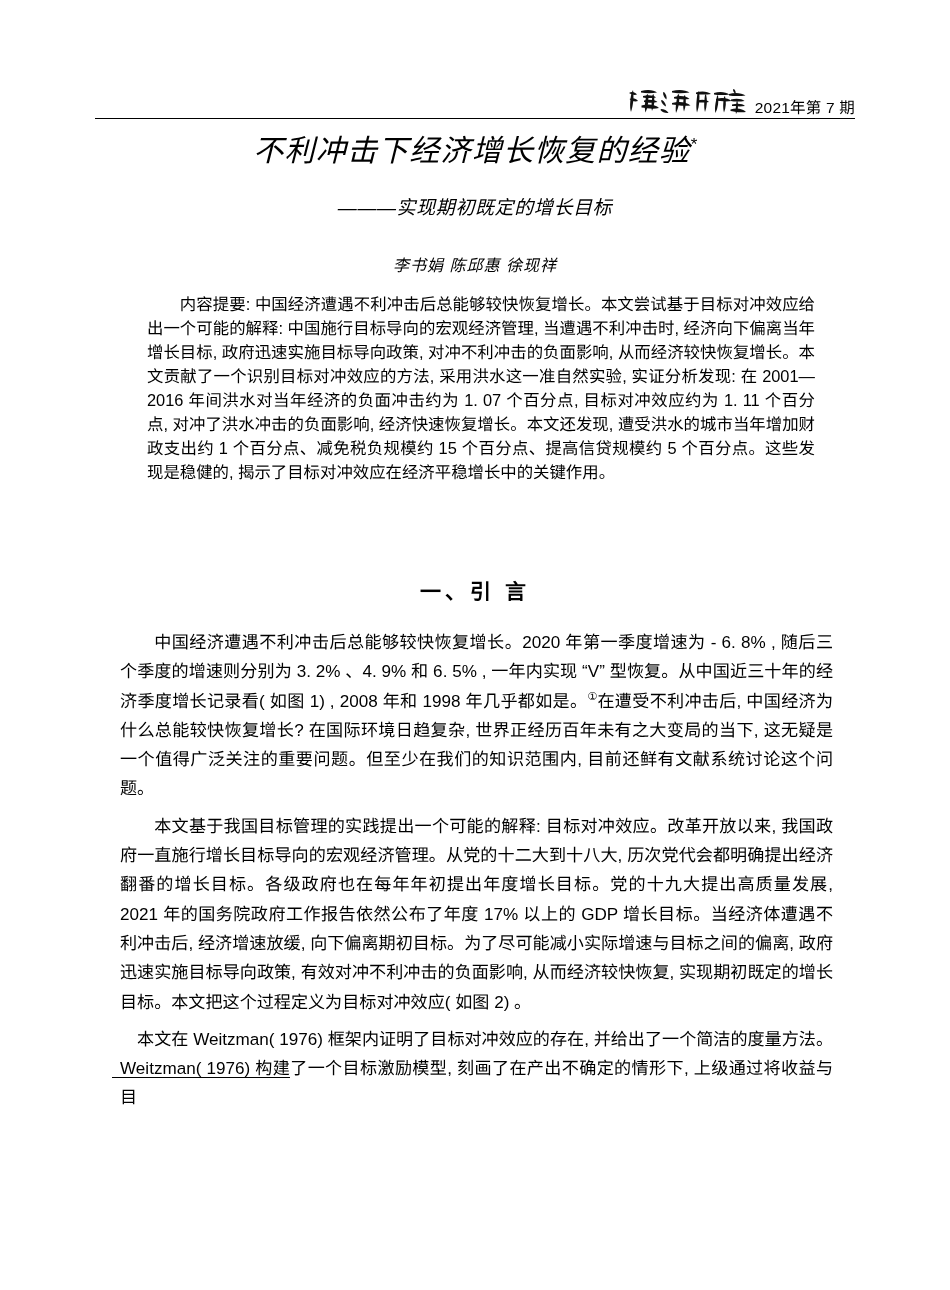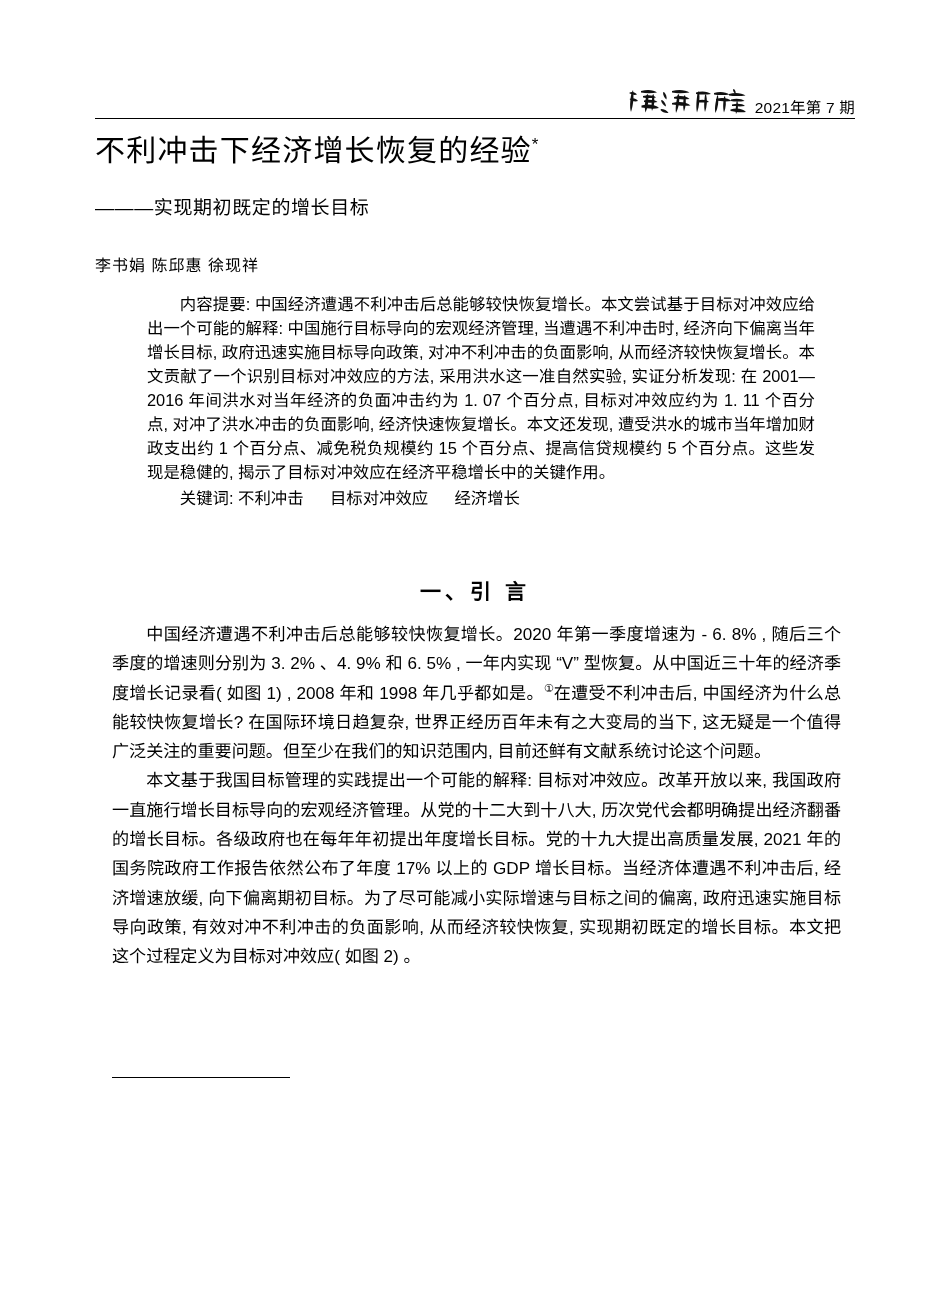--- a/index.html
+++ b/index.html
@@ -56,21 +56,22 @@
     height: 0;
     border-top: 1.1px solid #000000;
   }
 
   
   .title-block {
     position: absolute;
     left: 95px;
     top: 132px;
     width: 760px;
-    text-align: left;
+    text-align: center;
+    font-style: italic;
   }
   .doc-title {
     font-size: 30px;
     font-weight: 400;
     letter-spacing: 1.2px;
     line-height: 1.25;
     margin: 0;
     white-space: nowrap;
   }
   .doc-title .star {
@@ -138,21 +139,21 @@
     position: absolute;
     left: 112px;
     top: 620px;
     width: 729px;
     font-size: 17.1px;
     line-height: 29.3px;
     text-align: justify;
     text-justify: inter-character;
   }
   .body-block p {
-    margin: 0;
+    margin: 8px;
     text-indent: 2em;
   }
   .body-block p.narrow-indent {
     text-indent: 1em;
   }
   .fn-mark {
     font-size: 11px;
     vertical-align: super;
     line-height: 0;
   }
@@ -217,25 +218,25 @@
   <div class="head-rule"></div>
 
   <div class="title-block">
     <h1 class="doc-title"><span>不利冲击下经济增长恢复的经验</span><span class="star">*</span></h1>
     <div class="doc-subtitle">———实现期初既定的增长目标</div>
     <div class="authors">李书娟 陈邱惠 徐现祥</div>
   </div>
 
   <div class="abstract-block">
     <p class="abstract-body">内容提要: 中国经济遭遇不利冲击后总能够较快恢复增长。本文尝试基于目标对冲效应给出一个可能的解释: 中国施行目标导向的宏观经济管理, 当遭遇不利冲击时, 经济向下偏离当年增长目标, 政府迅速实施目标导向政策, 对冲不利冲击的负面影响, 从而经济较快恢复增长。本文贡献了一个识别目标对冲效应的方法, 采用洪水这一准自然实验, 实证分析发现: 在 2001—2016 年间洪水对当年经济的负面冲击约为 1. 07 个百分点, 目标对冲效应约为 1. 11 个百分点, 对冲了洪水冲击的负面影响, 经济快速恢复增长。本文还发现, 遭受洪水的城市当年增加财政支出约 1 个百分点、减免税负规模约 15 个百分点、提高信贷规模约 5 个百分点。这些发现是稳健的, 揭示了目标对冲效应在经济平稳增长中的关键作用。</p>
-    <p class="keywords"><span>关键词: </span><span>不利冲击</span><span class="kw-sep"></span><span>目标对冲效应</span><span class="kw-sep"></span><span>经济增长</span></p>
   </div>
 
   <h2 class="section-heading">一、引 言</h2>
 
   <div class="body-block">
     <p><span>中国经济遭遇不利冲击后总能够较快恢复增长。2020 年第一季度增速为 ‐ 6. 8% , 随后三个季度的增速则分别为 3. 2% 、4. 9% 和 6. 5% , 一年内实现 “V” 型恢复。从中国近三十年的经济季度增长记录看( 如图 1) , 2008 年和 1998 年几乎都如是。</span><span class="fn-mark">①</span><span>在遭受不利冲击后, 中国经济为什么总能较快恢复增长? 在国际环境日趋复杂, 世界正经历百年未有之大变局的当下, 这无疑是一个值得广泛关注的重要问题。但至少在我们的知识范围内, 目前还鲜有文献系统讨论这个问题。</span></p>
     <p>本文基于我国目标管理的实践提出一个可能的解释: 目标对冲效应。改革开放以来, 我国政府一直施行增长目标导向的宏观经济管理。从党的十二大到十八大, 历次党代会都明确提出经济翻番的增长目标。各级政府也在每年年初提出年度增长目标。党的十九大提出高质量发展, 2021 年的国务院政府工作报告依然公布了年度 17% 以上的 GDP 增长目标。当经济体遭遇不利冲击后, 经济增速放缓, 向下偏离期初目标。为了尽可能减小实际增速与目标之间的偏离, 政府迅速实施目标导向政策, 有效对冲不利冲击的负面影响, 从而经济较快恢复, 实现期初既定的增长目标。本文把这个过程定义为目标对冲效应( 如图 2) 。</p>
+    <p class="narrow-indent">本文在 Weitzman( 1976) 框架内证明了目标对冲效应的存在, 并给出了一个简洁的度量方法。Weitzman( 1976) 构建了一个目标激励模型, 刻画了在产出不确定的情形下, 上级通过将收益与目</p>
   </div>
 
   <div class="footnote-rule"></div>
 
 </div>
 
 </body></html>

